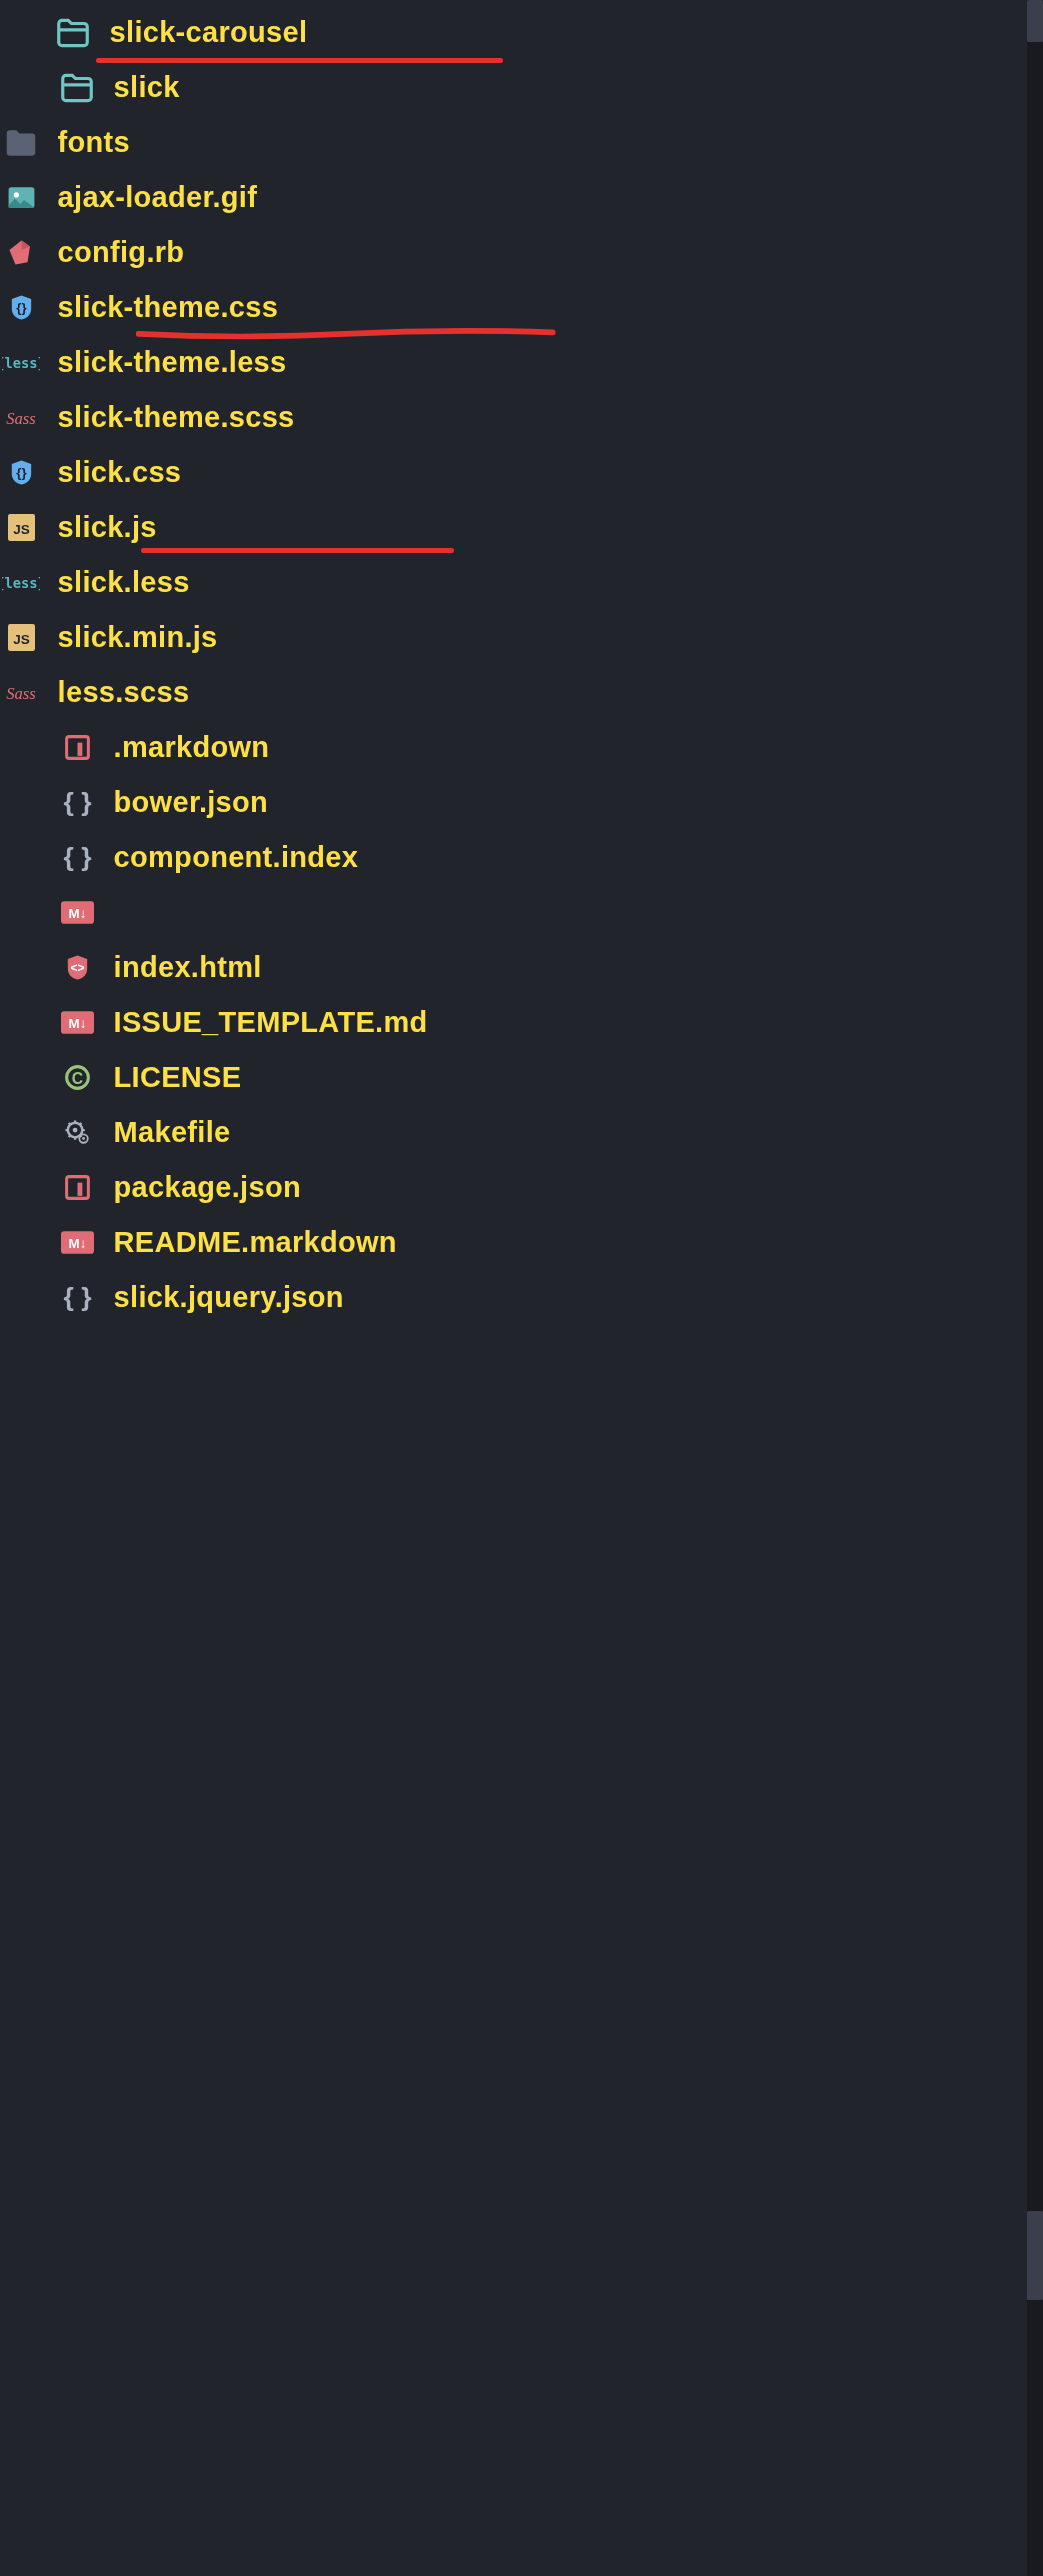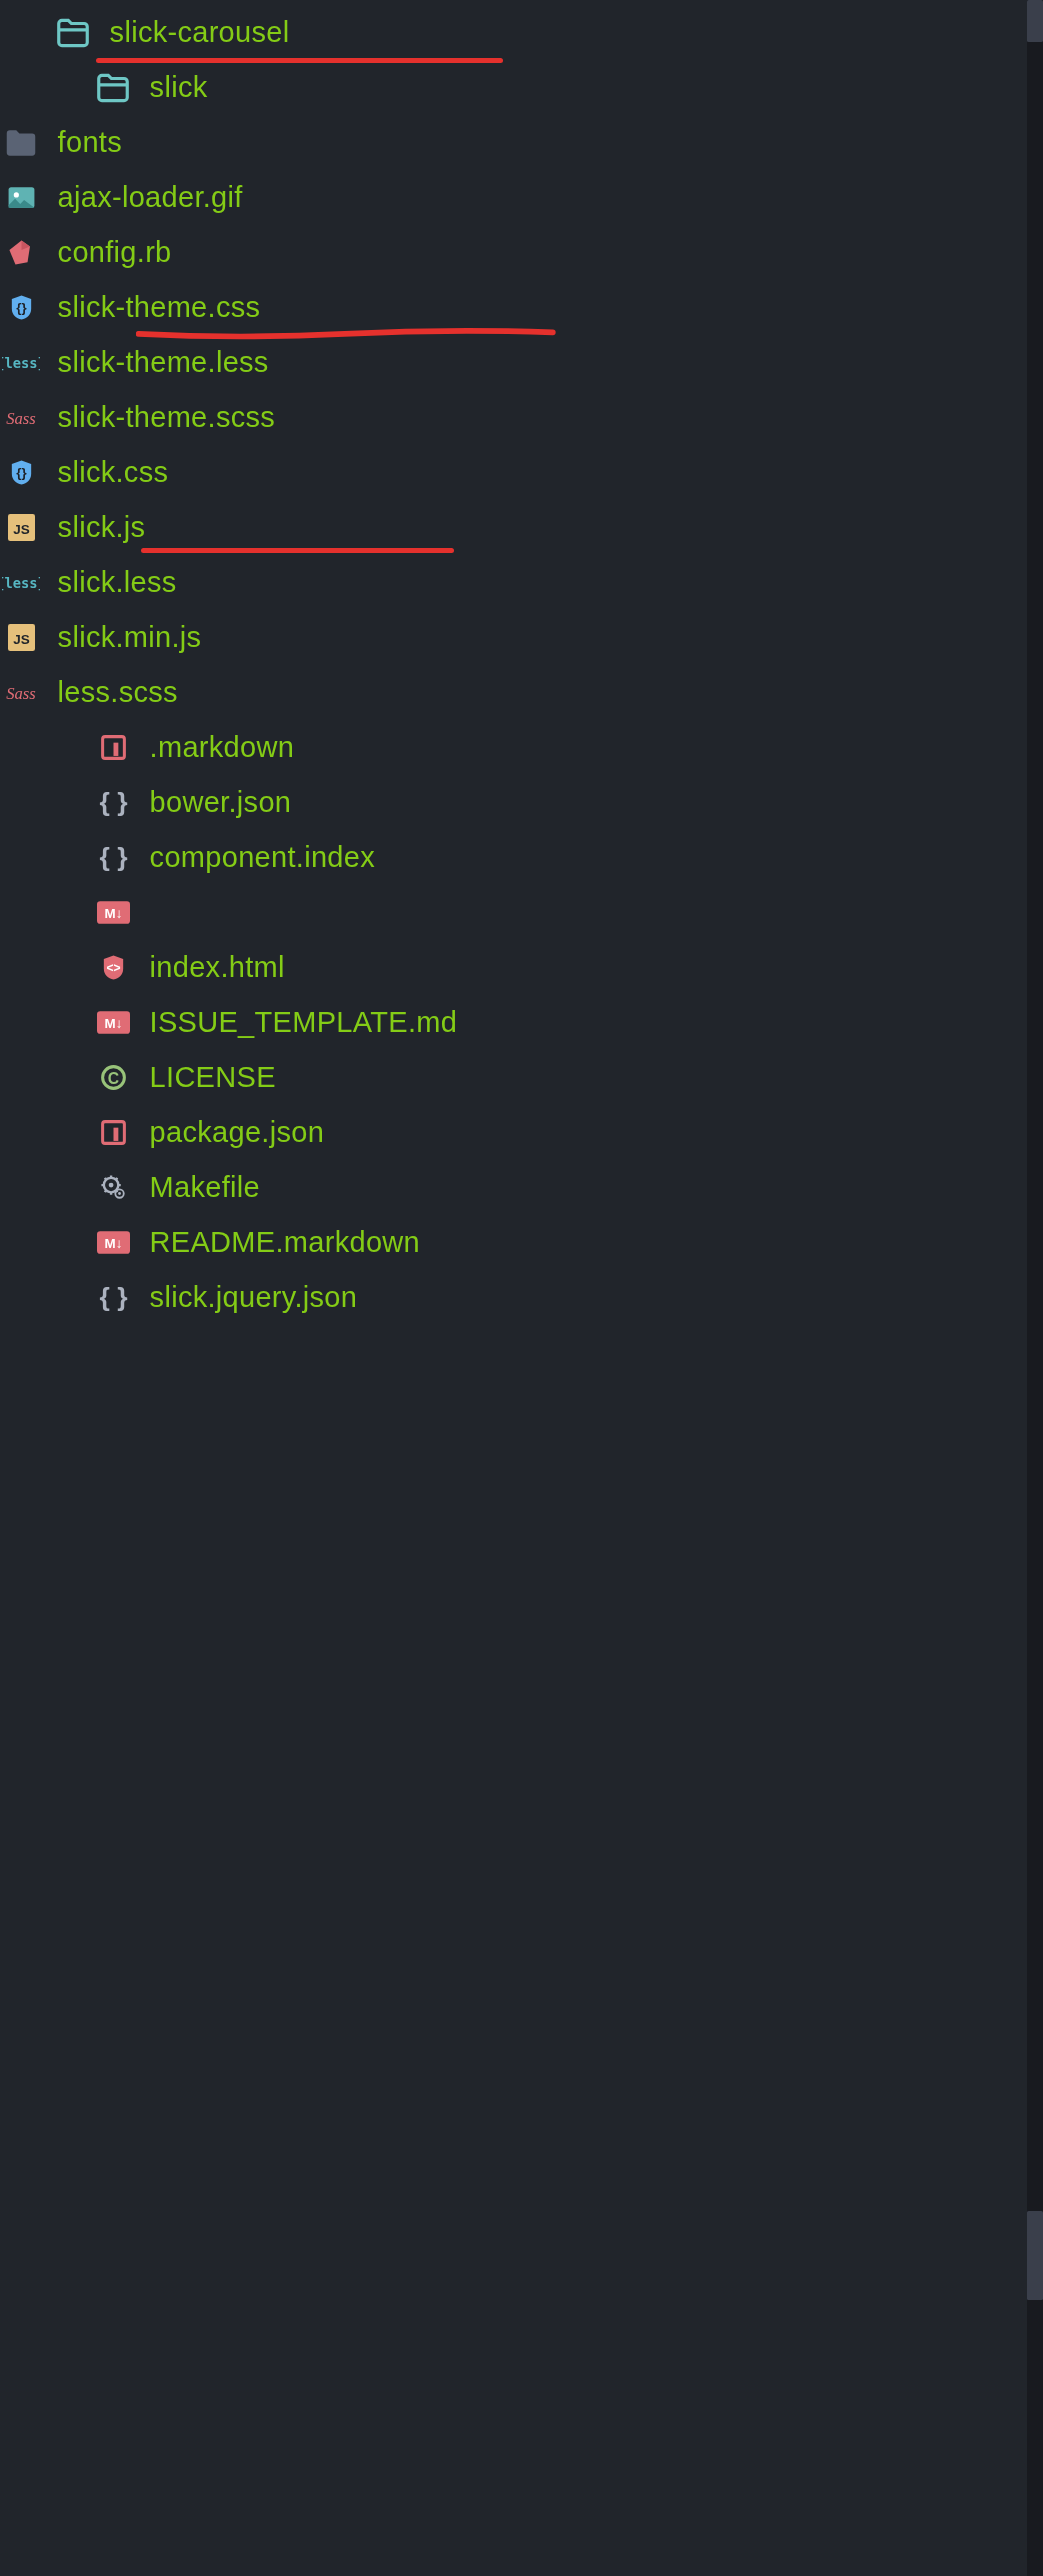--- a/index.html
+++ b/index.html
@@ -19,35 +19,36 @@
     }
     .tree-item {
       display: flex;
       align-items: center;
       height: 55px;
       cursor: pointer;
       position: relative;
       white-space: nowrap;
     }
     .indent-0 { padding-left: 52px; }
-    .indent-1 { padding-left: 92px; }
+    .indent-1 { padding-left: 56px; }
     .indent-2 { }
     .icon {
       width: 42px;
       height: 42px;
       display: flex;
       align-items: center;
       justify-content: center;
       margin-right: 15.6px;
       flex-shrink: 0;
     }
     .label {
-      color: #84cc16;
+      color: #fde047;
       font-size: 29px;
       letter-spacing: 0.3px;
+      font-weight: bold;
     }
     .underline {
       position: absolute;
       height: 5.2px;
       background: #e5312d;
       border-radius: 5.2px;
     }
     .underline-curve {
       position: absolute;
       pointer-events: none;
@@ -265,42 +266,42 @@
           <circle cx="12" cy="12" r="9" fill="none" stroke="#98c379" stroke-width="2.5"></circle>
           <text x="12" y="17" text-anchor="middle" font-size="13" fill="#98c379" font-weight="bold">C</text>
         </svg>
     </span>
     <span class="label">LICENSE</span>
   </div>
 
   <div class="tree-item indent-1">
     <span class="icon">
       <svg width="29" height="29" viewBox="0 0 24 24">
-          <rect x="3" y="3" width="18" height="18" rx="2" fill="none" stroke="#e06c75" stroke-width="2.5"></rect>
-          <rect x="12" y="8" width="4" height="11" fill="#e06c75"></rect>
-        </svg>
-    </span>
-    <span class="label">package.json</span>
-  </div>
-
-  <div class="tree-item indent-1">
-    <span class="icon">
-      <svg width="29" height="29" viewBox="0 0 24 24">
           <circle cx="10" cy="10" r="6" fill="none" stroke="#abb2bf" stroke-width="2"></circle>
           <circle cx="10" cy="10" r="2" fill="#abb2bf"></circle>
           <path d="M6 6l-1-2M14 6l1-2M6 14l-1 2M14 14l1 2M4 10h-2M16 10h2M10 4v-2M10 16v2" stroke="#abb2bf" stroke-width="2"></path>
           <circle cx="17" cy="17" r="3.5" fill="none" stroke="#abb2bf" stroke-width="1.5"></circle>
           <circle cx="17" cy="17" r="1.2" fill="#abb2bf"></circle>
         </svg>
     </span>
     <span class="label">Makefile</span>
   </div>
 
   <div class="tree-item indent-1">
     <span class="icon">
+      <svg width="29" height="29" viewBox="0 0 24 24">
+          <rect x="3" y="3" width="18" height="18" rx="2" fill="none" stroke="#e06c75" stroke-width="2.5"></rect>
+          <rect x="12" y="8" width="4" height="11" fill="#e06c75"></rect>
+        </svg>
+    </span>
+    <span class="label">package.json</span>
+  </div>
+
+  <div class="tree-item indent-1">
+    <span class="icon">
       <svg width="33" height="23" viewBox="0 0 32 22" style="font-size:52px">
           <rect width="32" height="22" rx="3" fill="#e06c75"></rect>
           <text x="16" y="16" text-anchor="middle" font-size="13" fill="#fff" font-weight="bold">M↓</text>
         </svg>
     </span>
     <span class="label">README.markdown</span>
   </div>
 
   <div class="tree-item indent-1">
     <span class="icon">

